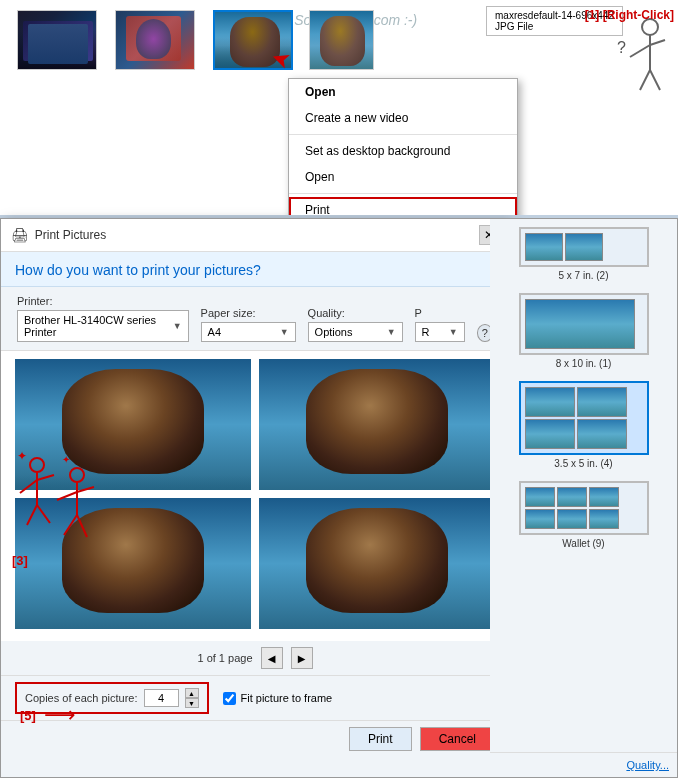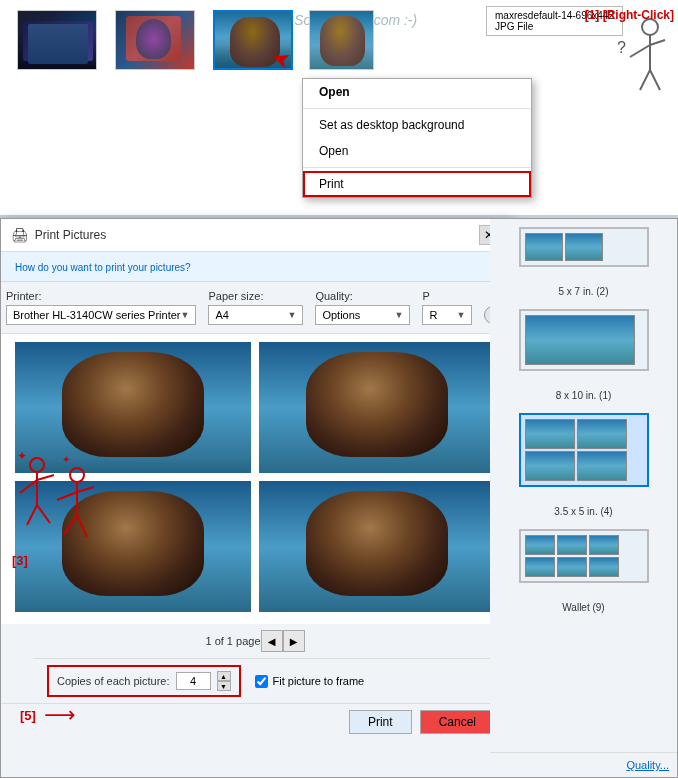--- a/index.html
+++ b/index.html
@@ -86,21 +86,21 @@
     }
 
     .img-groot2 {
       background: linear-gradient(to bottom, #1a6b9a 0%, #4a9cc7 40%, #5ba3c9 60%, #3d7a8a 100%);
     }
 
     
     .context-menu {
       position: absolute;
       top: 78px;
-      left: 302px;
+      left: 288px;
       width: 230px;
       background: #fff;
       border: 1px solid #aaa;
       box-shadow: 3px 3px 8px rgba(0,0,0,0.3);
       z-index: 10;
     }
 
     .context-menu-item {
       padding: 6px 16px;
       cursor: pointer;
@@ -172,32 +172,32 @@
       border: 1px solid #bbb;
       cursor: pointer;
       display: flex;
       align-items: center;
       justify-content: center;
       font-size: 12px;
     }
 
     .dialog-question {
       padding: 10px 14px 8px;
-      font-size: 10px;
+      font-size: 14px;
       color: #0066cc;
       font-weight: normal;
       background: #e8f4ff;
       border-bottom: 1px solid #c8ddf0;
     }
 
     .dialog-controls {
       display: flex;
-      padding: 8px 5px;
+      padding: 8px 16px;
       gap: 12px;
-      align-items: center;
+      align-items: flex-end;
       background: #f0f4f8;
       border-bottom: 1px solid #ddd;
     }
 
     .control-group {
       display: flex;
       flex-direction: column;
       gap: 3px;
     }
 
@@ -241,20 +241,21 @@
       color: #333;
       cursor: pointer;
       margin-top: 14px;
     }
 
     
     .page-nav {
       display: flex;
       align-items: center;
       justify-content: center;
+      gap: 8px;
       padding: 6px;
       background: #f0f4f8;
     }
 
     .page-text {
       font-size: 11px;
       color: #333;
     }
 
     .nav-btn {
@@ -270,21 +271,20 @@
     }
 
     
     .dialog-bottom {
       display: flex;
       align-items: center;
       padding: 6px 14px;
       gap: 14px;
       background: #f0f4f8;
       border-top: 1px solid #ddd;
-      margin-left: 32px;
     }
 
     .copies-group {
       display: flex;
       align-items: center;
       gap: 6px;
       border: 2px solid #c00;
       padding: 4px 8px;
     }
 
@@ -408,21 +408,21 @@
     .size-mini-img-land {
       width: 56px;
       height: 28px;
       background: linear-gradient(to bottom, #2a7ab0, #5aaccc, #3d8a9a);
       border: 1px solid #888;
     }
 
     .size-label {
       font-size: 10px;
       color: #333;
-      margin-top: 19px;
+      margin-top: 3px;
       text-align: center;
     }
 
     .options-link {
       padding: 6px 8px;
       font-size: 11px;
       color: #0066cc;
       text-decoration: underline;
       cursor: pointer;
       text-align: right;
@@ -510,20 +510,21 @@
       <div class="thumb-img img-groot2" style="width:65px;height:60px;">
         <div style="position:absolute;top:5px;left:10px;width:45px;height:50px;background:radial-gradient(ellipse at 45% 30%,#9B7924,#6D5047,#4E3733);border-radius:38% 38% 32% 32%;"></div>
       </div>
     </div>
   </div>
 
   <div style="position:absolute;top:48px;left:272px;color:#c00;font-size:20px;font-weight:bold;z-index:8;transform:rotate(200deg);">➤</div>
 
   <div class="context-menu">
     <div class="context-menu-item open-item">Open</div>
+    <div class="context-menu-item">Create a new video</div>
     <div class="context-menu-separator"></div>
     <div class="context-menu-item">Set as desktop background</div>
     <div class="context-menu-item">Open</div>
     <div class="context-menu-separator"></div>
     <div class="context-menu-item print-item">Print</div>
   </div>
 
   <div style="position:absolute;top:170px;left:430px;color:#c00;font-size:13px;font-weight:bold;z-index:8;">[2]</div>
 
   <div style="position:absolute;top:15px;right:8px;z-index:4;">

